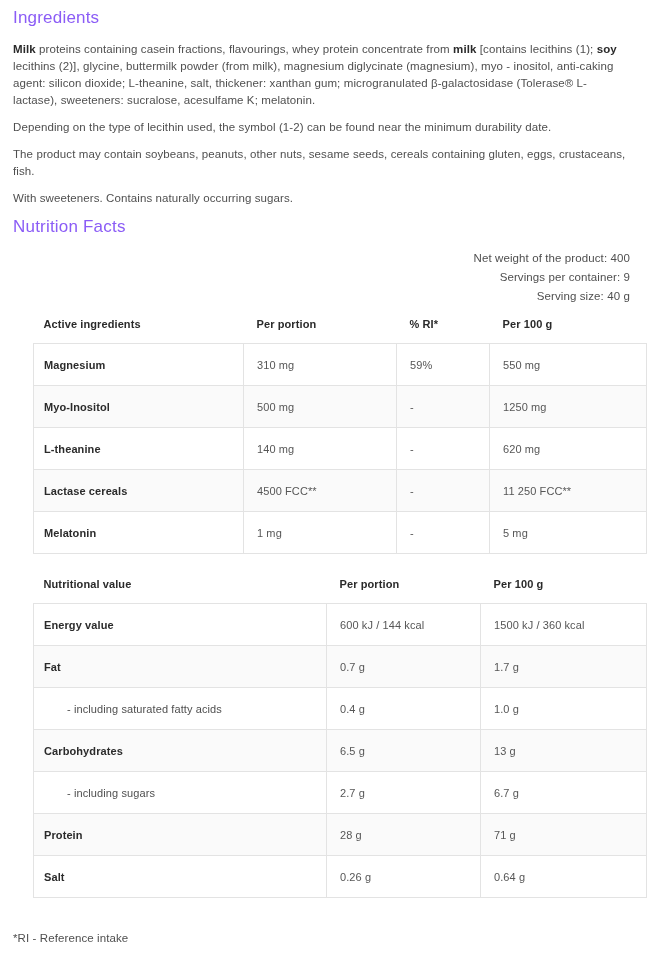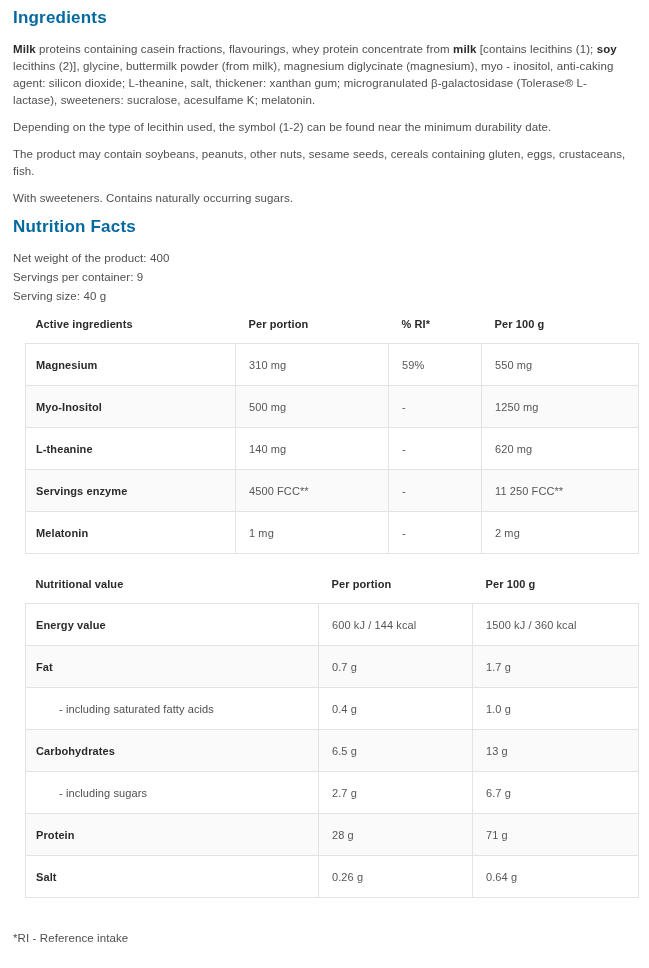--- a/index.html
+++ b/index.html
@@ -8,39 +8,39 @@
     width: 649px;
     height: 968px;
     font-family: "Liberation Sans", "DejaVu Sans", sans-serif;
     color: #4f4f4f;
     padding: 8px 19px 10px 13px;
     overflow: hidden;
     letter-spacing: 0.1px;
   }
   .section-heading {
     font-size: 17px;
-    font-weight: 700;
-    color: #0369a1;
+    font-weight: 400;
+    color: #8b5cf6;
     letter-spacing: 0.2px;
   }
   #ingredients-heading { margin-bottom: 13px; }
   .body-text {
     font-size: 11.5px;
     line-height: 17px;
     color: #4f4f4f;
   }
   .para { margin-bottom: 10px; }
   .para b { color: #2a2a2a; font-weight: 700; }
   #nutrition-heading { margin-top: 3px; margin-bottom: 12px; }
-  .meta-line { font-size: 11.5px; line-height: 19px; color: #4f4f4f; }
+  .meta-line { font-size: 11.5px; line-height: 19px; color: #4f4f4f; text-align: right; }
   table {
     border-collapse: collapse;
     table-layout: fixed;
     width: 613px;
-    margin-left: 12px;
+    margin-left: 20px;
   }
   #active-table { margin-top: 12px; }
   #nutritional-table { margin-top: 24px; }
   thead th {
     text-align: left;
     font-size: 11px;
     font-weight: 700;
     color: #2a2a2a;
     padding: 0 10px 13px 13px;
     border: none;
@@ -116,30 +116,30 @@
       <td>-</td>
       <td>1250 mg</td>
     </tr>
     <tr>
       <td class="first-col">L-theanine</td>
       <td>140 mg</td>
       <td>-</td>
       <td>620 mg</td>
     </tr>
     <tr>
-      <td class="first-col">Servings enzyme</td>
+      <td class="first-col">Lactase cereals</td>
       <td>4500 FCC**</td>
       <td>-</td>
       <td>11 250 FCC**</td>
     </tr>
     <tr>
       <td class="first-col">Melatonin</td>
       <td>1 mg</td>
       <td>-</td>
-      <td>2 mg</td>
+      <td>5 mg</td>
     </tr>
   </tbody>
 </table>
 
 <table id="nutritional-table">
   <colgroup>
     <col style="width:293px">
       <col style="width:154px">
       <col style="width:166px">
   </colgroup>

